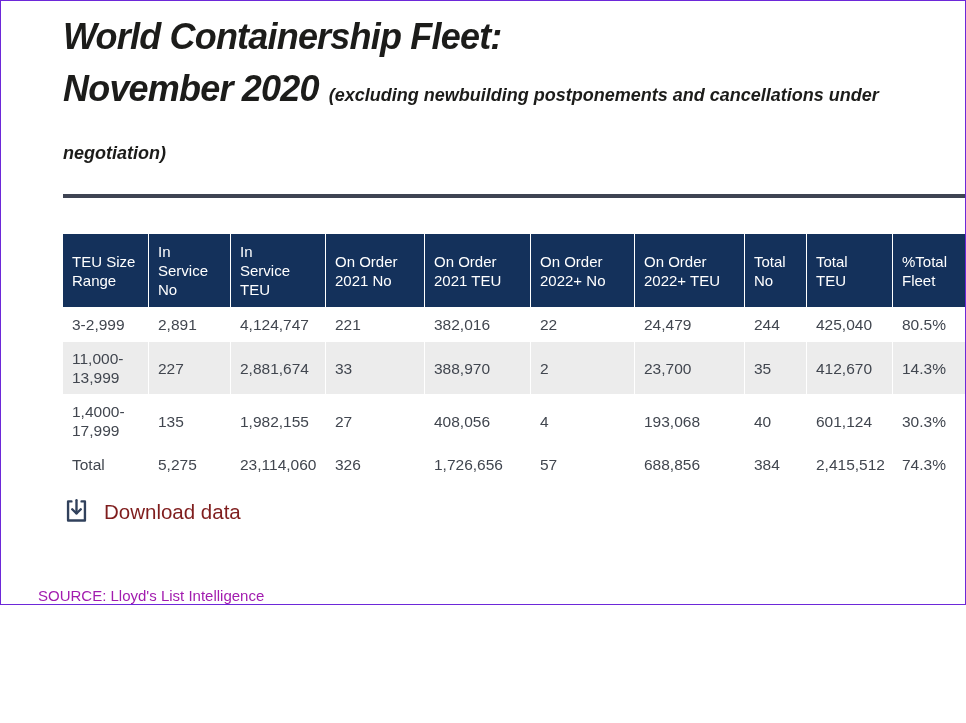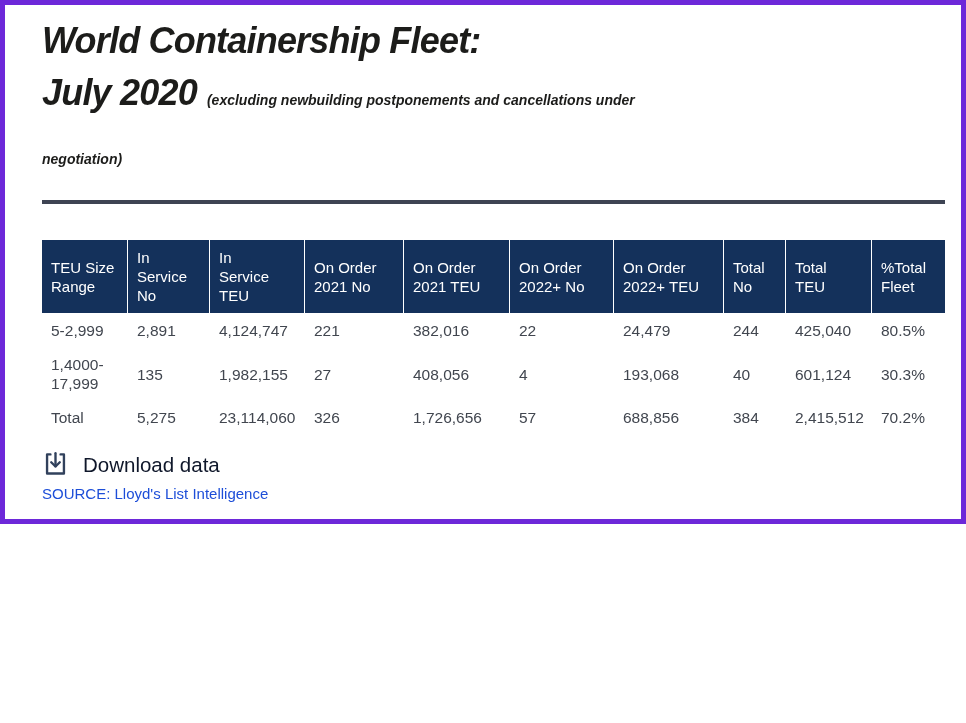--- a/index.html
+++ b/index.html
@@ -1,37 +1,38 @@
 <!DOCTYPE html>
 <html><head>
 <meta charset="utf-8">
 <style>
   html,body { margin:0; padding:0; background:#fff; }
   .page {
     position:relative;
-    width:966px; height:524px;
+    width:966px; height:605px;
     box-sizing:border-box;
     background:#ffffff;
-    border:5px solid #6d28d9;
+    border:1px solid #6d28d9;
     overflow:hidden;
     font-family:"Liberation Sans", sans-serif;
+    padding-left:25px;
   }
   h1.title {
     margin:10px 0 0 37px;
     width:900px;
     font-family:"Liberation Sans", sans-serif;
     font-style:italic;
     font-weight:700;
     font-size:36px;
     letter-spacing:-0.8px;
     line-height:52px;
     color:#1c1c1a;
   }
   h1.title .note {
-    font-size:14px;
+    font-size:18px;
     letter-spacing:0;
   }
   h1.title .note-first { margin-left:10px; }
   .rule {
     margin:15px 0 0 37px;
     width:903px; height:4px;
     background:#3e4453;
   }
   table.fleet {
     margin:35px 0 0 36px;
@@ -70,38 +71,38 @@
     display:flex;
     align-items:center;
     gap:14px;
     margin:16px 0 0 37px;
     width:max-content;
     cursor:pointer;
   }
   .download svg { display:block; }
   .download .dl-label {
     font-size:20.5px;
-    color:#0f172a;
+    color:#7f1d1d;
   }
   .source {
     position:absolute;
     left:37px;
-    bottom:17px;
+    bottom:0;
     font-size:15px;
-    color:#1d4ed8;
+    color:#a21caf;
   }
 </style>
 </head>
 <body>
 
 <div class="page">
 
   <h1 class="title">
     <span>World Containership Fleet:</span><br>
-    <span>July 2020</span><span class="note note-first">(excluding newbuilding postponements and cancellations under</span><br>
+    <span>November 2020</span><span class="note note-first">(excluding newbuilding postponements and cancellations under</span><br>
     <span class="note">negotiation)</span>
   </h1>
 
   <div class="rule"></div>
 
   <table class="fleet">
     <colgroup>
       <col style="width:86px">
         <col style="width:82px">
         <col style="width:95px">
@@ -134,30 +135,42 @@
           <th>Total
 No</th>
           <th>Total
 TEU</th>
           <th>%Total
 Fleet</th>
         </tr>
     </thead>
     <tbody>
         <tr>
-          <td>5-2,999</td>
+          <td>3-2,999</td>
           <td>2,891</td>
           <td>4,124,747</td>
           <td>221</td>
           <td>382,016</td>
           <td>22</td>
           <td>24,479</td>
           <td>244</td>
           <td>425,040</td>
           <td>80.5%</td>
+        </tr>
+        <tr class="alt">
+          <td>11,000-13,999</td>
+          <td>227</td>
+          <td>2,881,674</td>
+          <td>33</td>
+          <td>388,970</td>
+          <td>2</td>
+          <td>23,700</td>
+          <td>35</td>
+          <td>412,670</td>
+          <td>14.3%</td>
         </tr>
         <tr>
           <td>1,4000-17,999</td>
           <td>135</td>
           <td>1,982,155</td>
           <td>27</td>
           <td>408,056</td>
           <td>4</td>
           <td>193,068</td>
           <td>40</td>
@@ -167,21 +180,21 @@
         <tr>
           <td>Total</td>
           <td>5,275</td>
           <td>23,114,060</td>
           <td>326</td>
           <td>1,726,656</td>
           <td>57</td>
           <td>688,856</td>
           <td>384</td>
           <td>2,415,512</td>
-          <td>70.2%</td>
+          <td>74.3%</td>
         </tr>
       </tbody>
   </table>
 
   <div class="download">
     <svg width="27" height="27" viewBox="0 0 24 24" fill="none" stroke="#31415c" stroke-width="2.1" stroke-linecap="round" stroke-linejoin="round">
       <path d="M7.5 3 H4.5 V20 H19.5 V3 H16.5"></path>
       <path d="M12 2 V13.5"></path>
       <path d="M8.2 10 L12 13.8 L15.8 10"></path>
     </svg>

